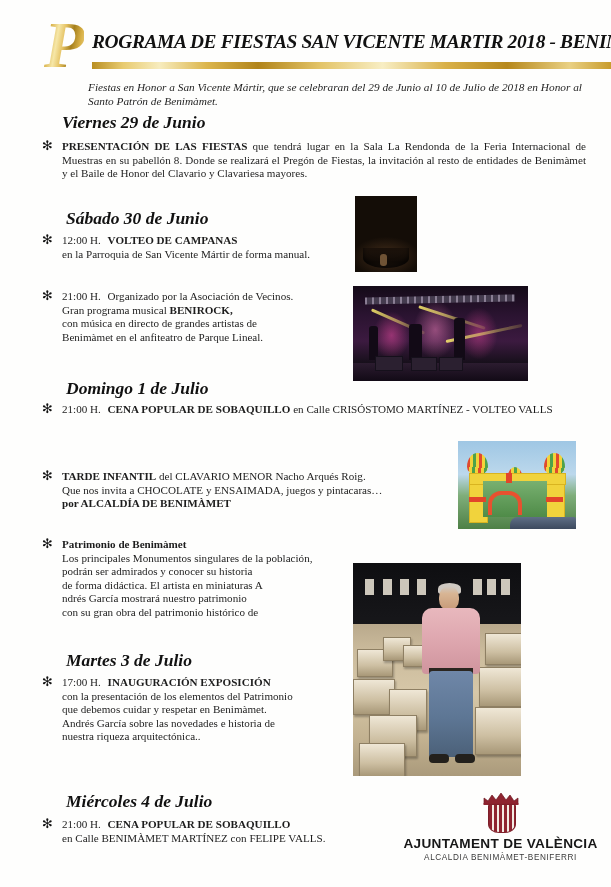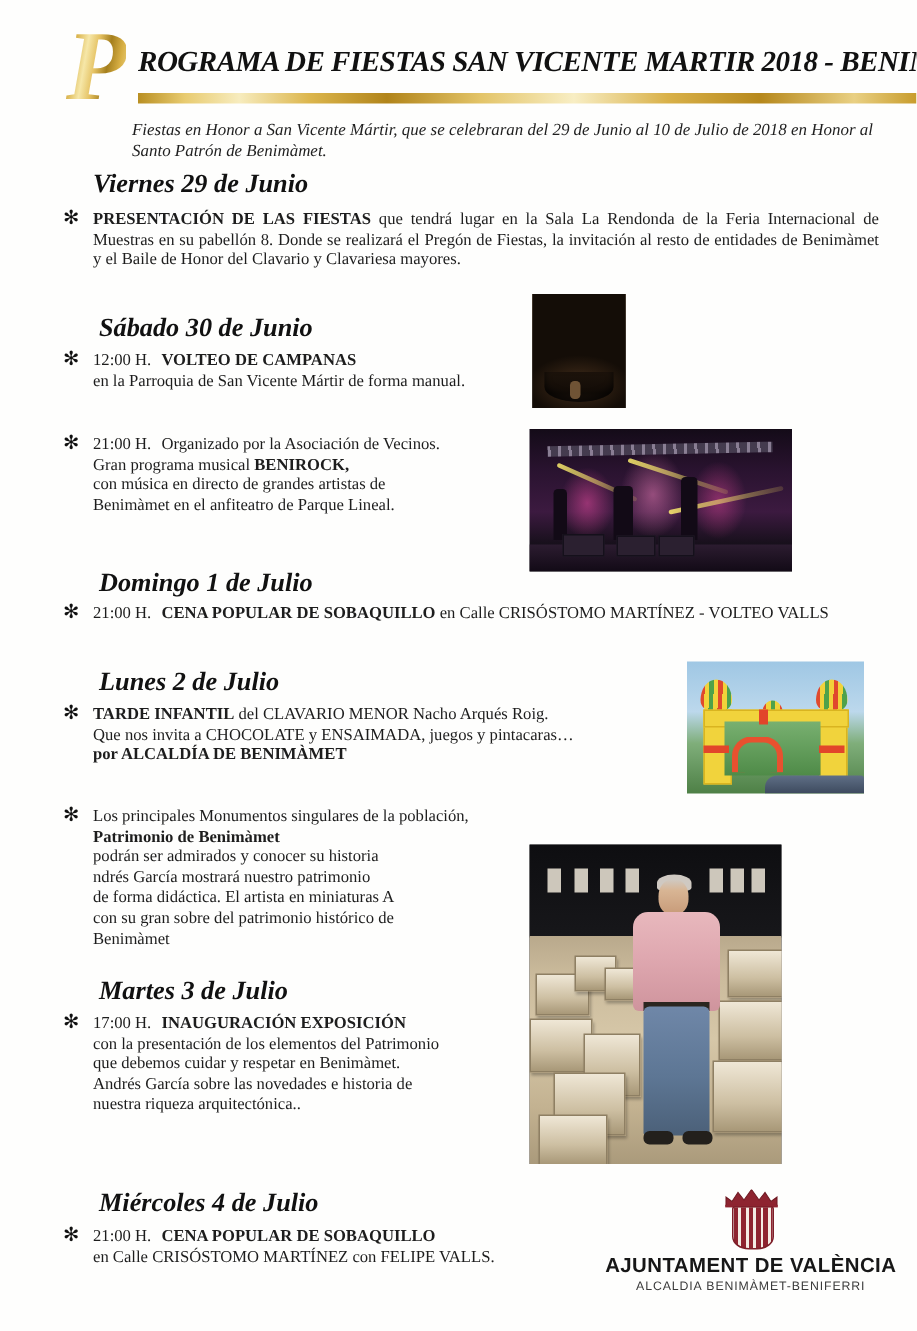--- a/index.html
+++ b/index.html
@@ -358,21 +358,20 @@
   </div>
 
   <div class="day" style="left:66px; top:378px;">Domingo 1 de Julio</div>
 
   <div class="entry" style="left:62px; top:403px; width:540px;">
     <span class="star">✻</span>
     <span>21:00 H.</span>
     <b style="margin-left:4px;">CENA POPULAR DE SOBAQUILLO</b><span> en Calle CRISÓSTOMO MARTÍNEZ - VOLTEO VALLS</span>
   </div>
 
-  <div class="day" style="left:66px; top:444px;">Lunes 2 de Julio</div>
 
   <div class="entry" style="left:62px; top:470px; width:330px;">
     <span class="star">✻</span>
     <b>TARDE INFANTIL</b><span> del CLAVARIO MENOR Nacho Arqués Roig.</span>
     <div>Que nos invita a  CHOCOLATE y ENSAIMADA, juegos y pintacaras…</div>
     <div><b>por ALCALDÍA DE BENIMÀMET</b></div>
   </div>
 
   <div class="photo photo-castle">
     <div class="tower" style="left:11px; top:32px; height:48px;"></div>
@@ -384,27 +383,26 @@
     <div class="inner"></div>
     <div class="arch"></div>
     <div class="redband" style="left:11px; top:56px; width:17px; height:5px;"></div>
     <div class="redband" style="left:88px; top:56px; width:17px; height:5px;"></div>
     <div class="redband" style="left:48px; top:32px; width:6px; height:10px;"></div>
     <div class="car"></div>
   </div>
 
   <div class="entry" style="left:62px; top:538px; width:300px;">
     <span class="star">✻</span>
+    <div style="margin-left:0;"><b>Patrimonio de Benimàmet</b></div>
     <div>Los principales Monumentos singulares de la población,</div>
-    <div style="margin-left:0;"><b>Patrimonio de Benimàmet</b></div>
     <div>podrán ser admirados y conocer su historia</div>
+    <div>de forma didáctica. El artista en miniaturas A</div>
     <div>ndrés García mostrará nuestro patrimonio</div>
-    <div>de forma didáctica. El artista en miniaturas A</div>
-    <div>con su gran sobre del patrimonio histórico de</div>
-    <div>Benimàmet</div>
+    <div>con su gran obra del patrimonio histórico de</div>
   </div>
 
   <div class="photo photo-mini">
     <div class="wall"></div>
     <div class="frame" style="left:12px;"></div>
     <div class="frame" style="left:30px;"></div>
     <div class="frame" style="left:47px;"></div>
     <div class="frame" style="left:64px;"></div>
     <div class="frame" style="left:120px;"></div>
     <div class="frame" style="left:134px;"></div>
@@ -440,21 +438,21 @@
     <div>Andrés García sobre las novedades e historia de</div>
     <div>nuestra riqueza arquitectónica..</div>
   </div>
 
   <div class="day" style="left:66px; top:791px;">Miércoles 4 de Julio</div>
 
   <div class="entry" style="left:62px; top:818px; width:300px;">
     <span class="star">✻</span>
     <span>21:00 H.</span>
     <b style="margin-left:4px;">CENA POPULAR DE SOBAQUILLO</b>
-    <div>en Calle CRISÓSTOMO MARTÍNEZ con FELIPE VALLS.</div>
+    <div>en Calle BENIMÀMET MARTÍNEZ con FELIPE VALLS.</div>
   </div>
 
   <div class="logo-wrap">
     <div class="crest">
       <svg class="crown" viewBox="0 0 38 12" xmlns="http://www.w3.org/2000/svg">
         <path d="M2 11 L2 5 L6 8 L10 2 L14 7 L19 0 L24 7 L28 2 L32 8 L36 5 L36 11 Z" fill="#8e2430" stroke="#6f1a23" stroke-width="0.7"></path>
         <rect x="1.5" y="10.2" width="35" height="2" fill="#8e2430"></rect>
       </svg>
       <div class="shield"></div>
     </div>

